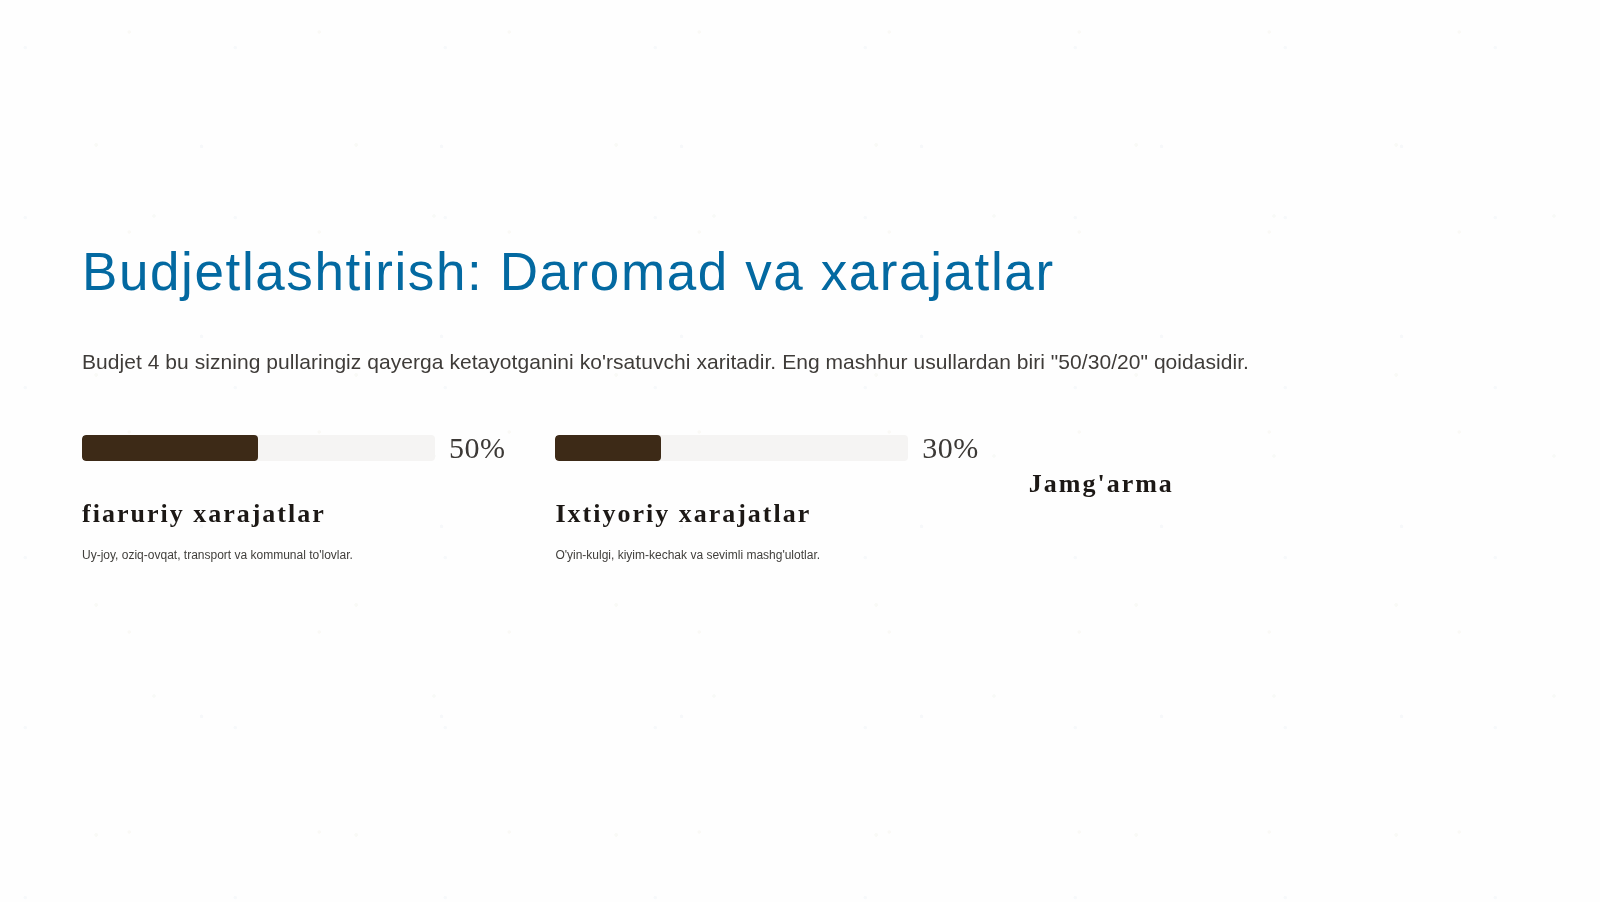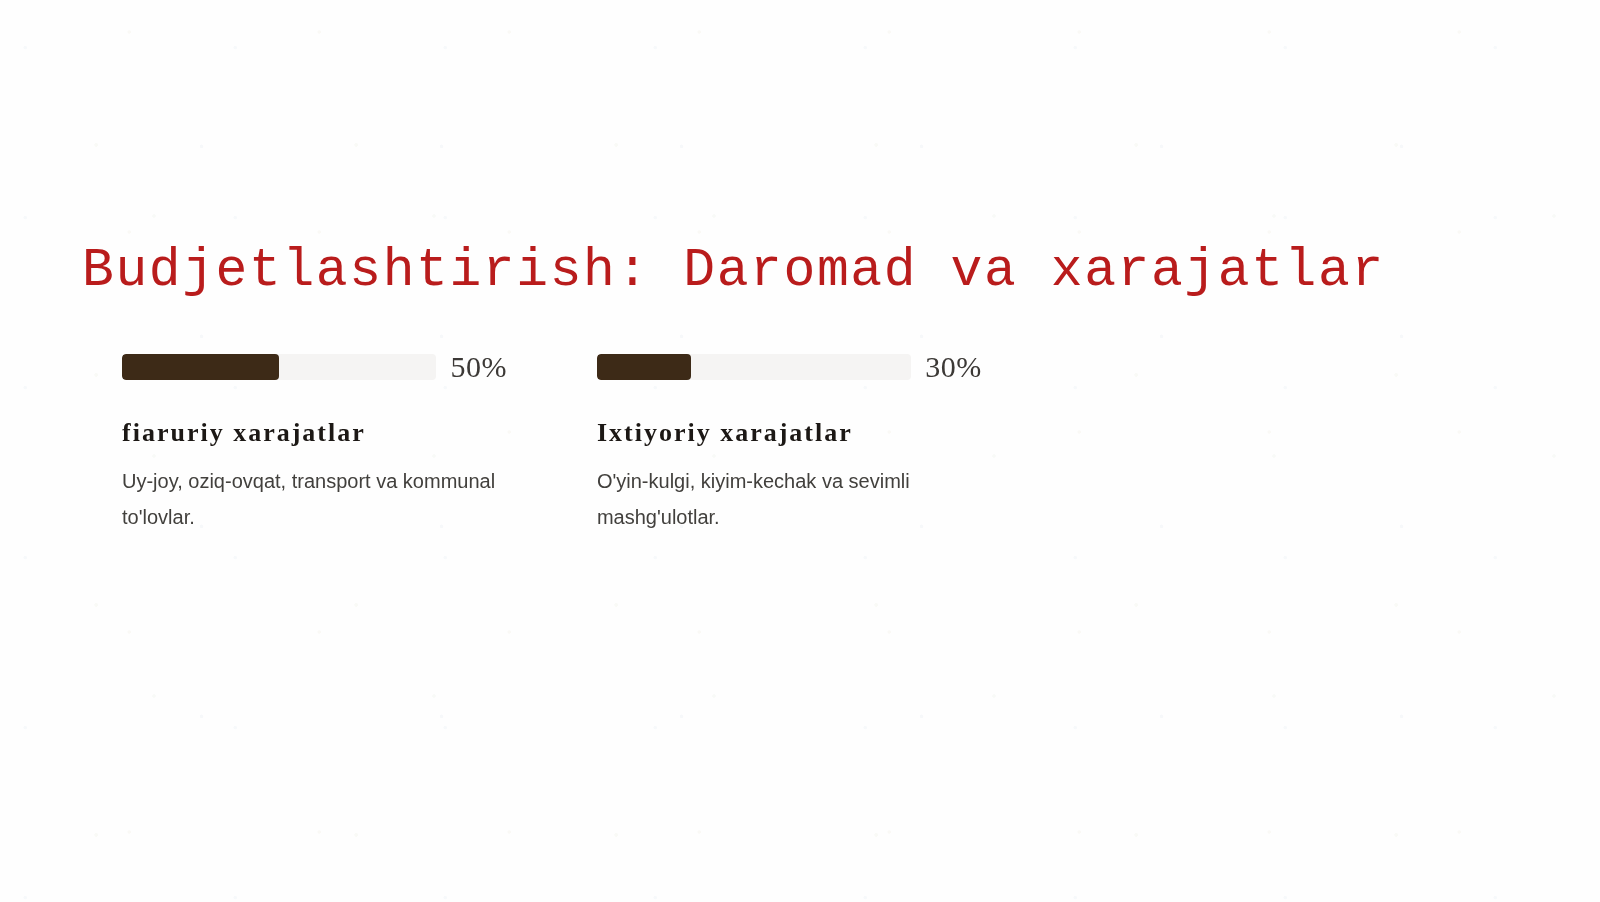--- a/index.html
+++ b/index.html
@@ -36,47 +36,46 @@
     height: 902px;
     padding: 0;
   }
   .content {
     position: absolute;
     left: 82px;
     top: 243px;
     width: 1420px;
   }
   .page-title {
-    font-family: Liberation Mono, monospace;
+    font-family: Liberation Sans, sans-serif;
     font-size: 53px;
     line-height: 1.08;
     font-weight: 400;
     letter-spacing: 1.6px;
-    color: #b91c1c;
+    color: #0369a1;
     margin: 0 0 44px 0;
     white-space: nowrap;
   }
   .intro {
     font-family: "Liberation Sans", sans-serif;
     font-size: 21px;
     line-height: 1.74;
     color: #3f3c39;
     margin: 0;
     width: 1220px;
     letter-spacing: 0.05px;
   }
   .cards {
     display: flex;
     gap: 0;
     margin-top: 52px;
   }
   .card {
     width: 475px;
     padding-right: 50px;
-    margin-left: 40px;
   }
   .card:last-child { padding-right: 0; }
 
   .meter-row {
     display: flex;
     align-items: center;
     gap: 14px;
     height: 30px;
   }
   .track {
@@ -106,21 +105,21 @@
     font-family: "Liberation Serif", serif;
     font-size: 26px;
     font-weight: 700;
     letter-spacing: 2.0px;
     color: #1c1815;
     margin: 36px 0 0 0;
     white-space: nowrap;
   }
   .card-desc {
     font-family: "Liberation Sans", sans-serif;
-    font-size: 20px;
+    font-size: 12px;
     line-height: 1.78;
     color: #42403d;
     margin: 16px 0 0 0;
     max-width: 380px;
   }
   
   .card-1 .track { max-width: 372px; }
   .card-2 .track { max-width: 372px; }
   .card-3 .track { max-width: 372px; }
 </style>
@@ -128,20 +127,21 @@
 <body>
 
 <div class="page">
 
   <div class="texture"></div>
 
   <div class="content">
 
     <h1 class="page-title">Budjetlashtirish: Daromad va xarajatlar</h1>
 
+    <p class="intro">Budjet 4 bu sizning pullaringiz qayerga ketayotganini ko'rsatuvchi xaritadir. Eng mashhur usullardan biri "50/30/20" qoidasidir.</p>
 
     <div class="cards">
 
       <div class="card card-1">
         <div class="meter-row">
           <div class="track" style="background: rgb(245, 244, 243);">
             <div class="fill" style="width: 50%; background: rgb(61, 42, 23);"></div>
           </div>
           <span class="pct">50%</span>
         </div>
@@ -154,17 +154,18 @@
           <div class="track" style="background: rgb(245, 244, 243);">
             <div class="fill" style="width: 30%; background: rgb(61, 42, 23);"></div>
           </div>
           <span class="pct">30%</span>
         </div>
         <h2 class="card-title">Ixtiyoriy xarajatlar</h2>
         <p class="card-desc">O'yin-kulgi, kiyim-kechak va sevimli mashg'ulotlar.</p>
       </div>
 
       <div class="card card-3">
+        <h2 class="card-title">Jamg'arma</h2>
       </div>
 
     </div>
   </div>
 </div>
 
 </body></html>

